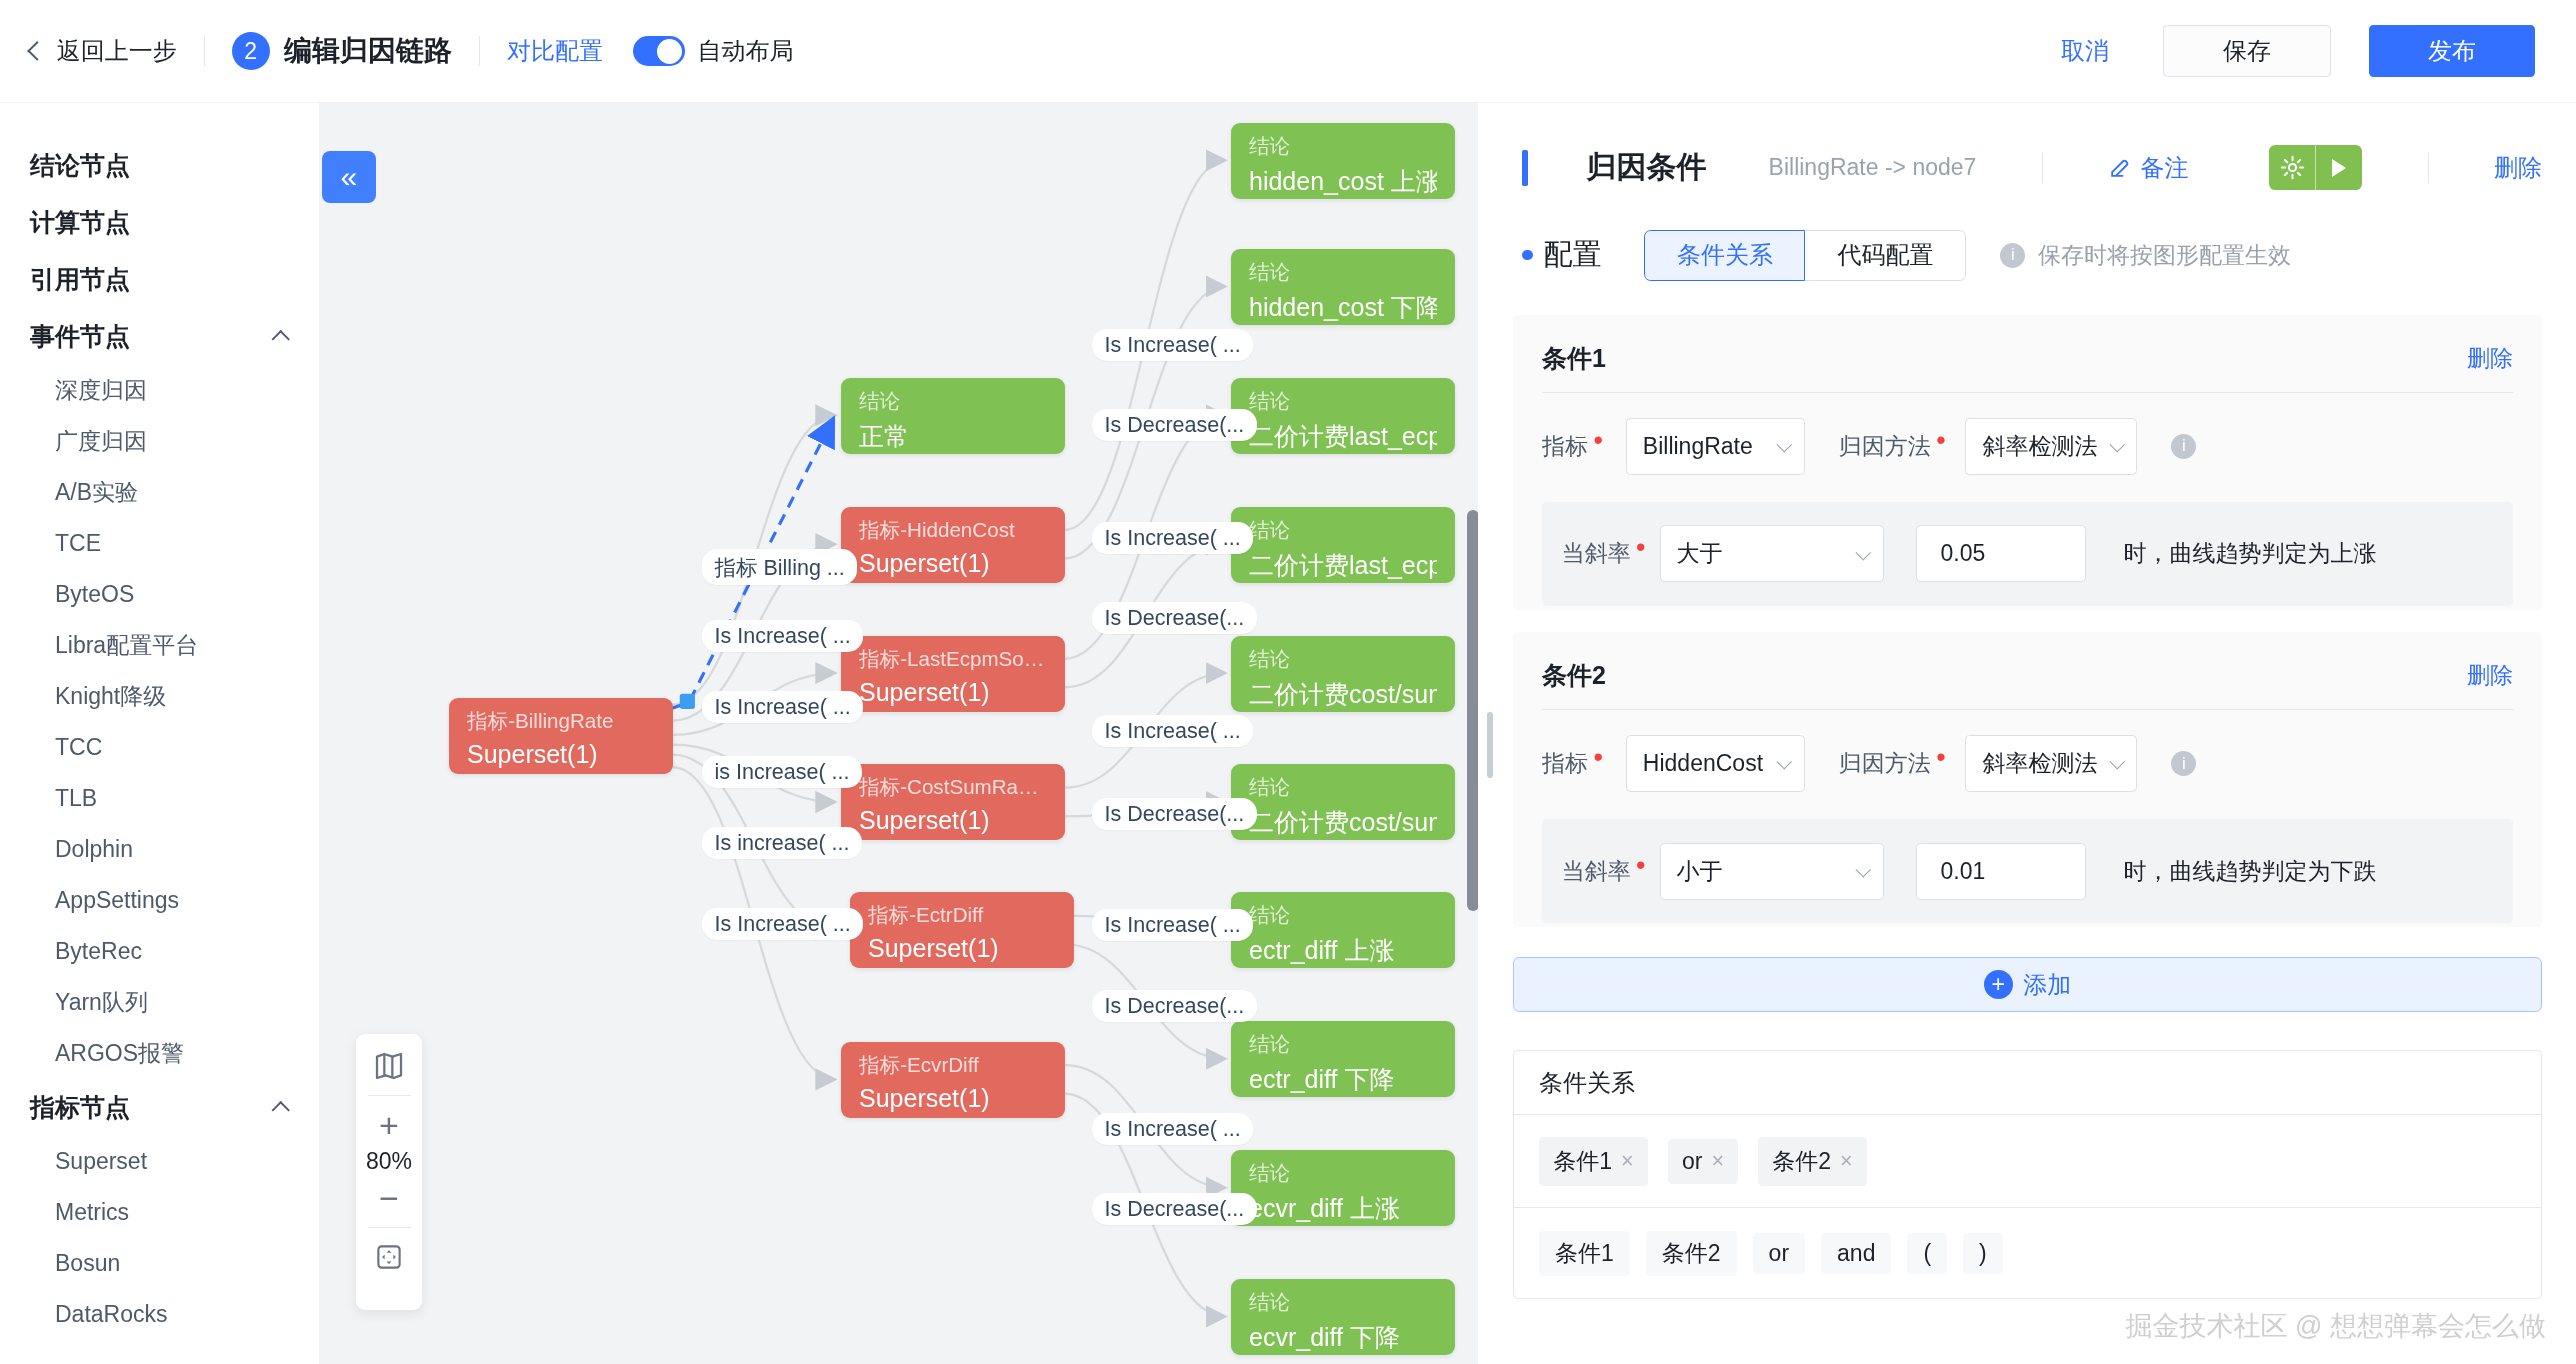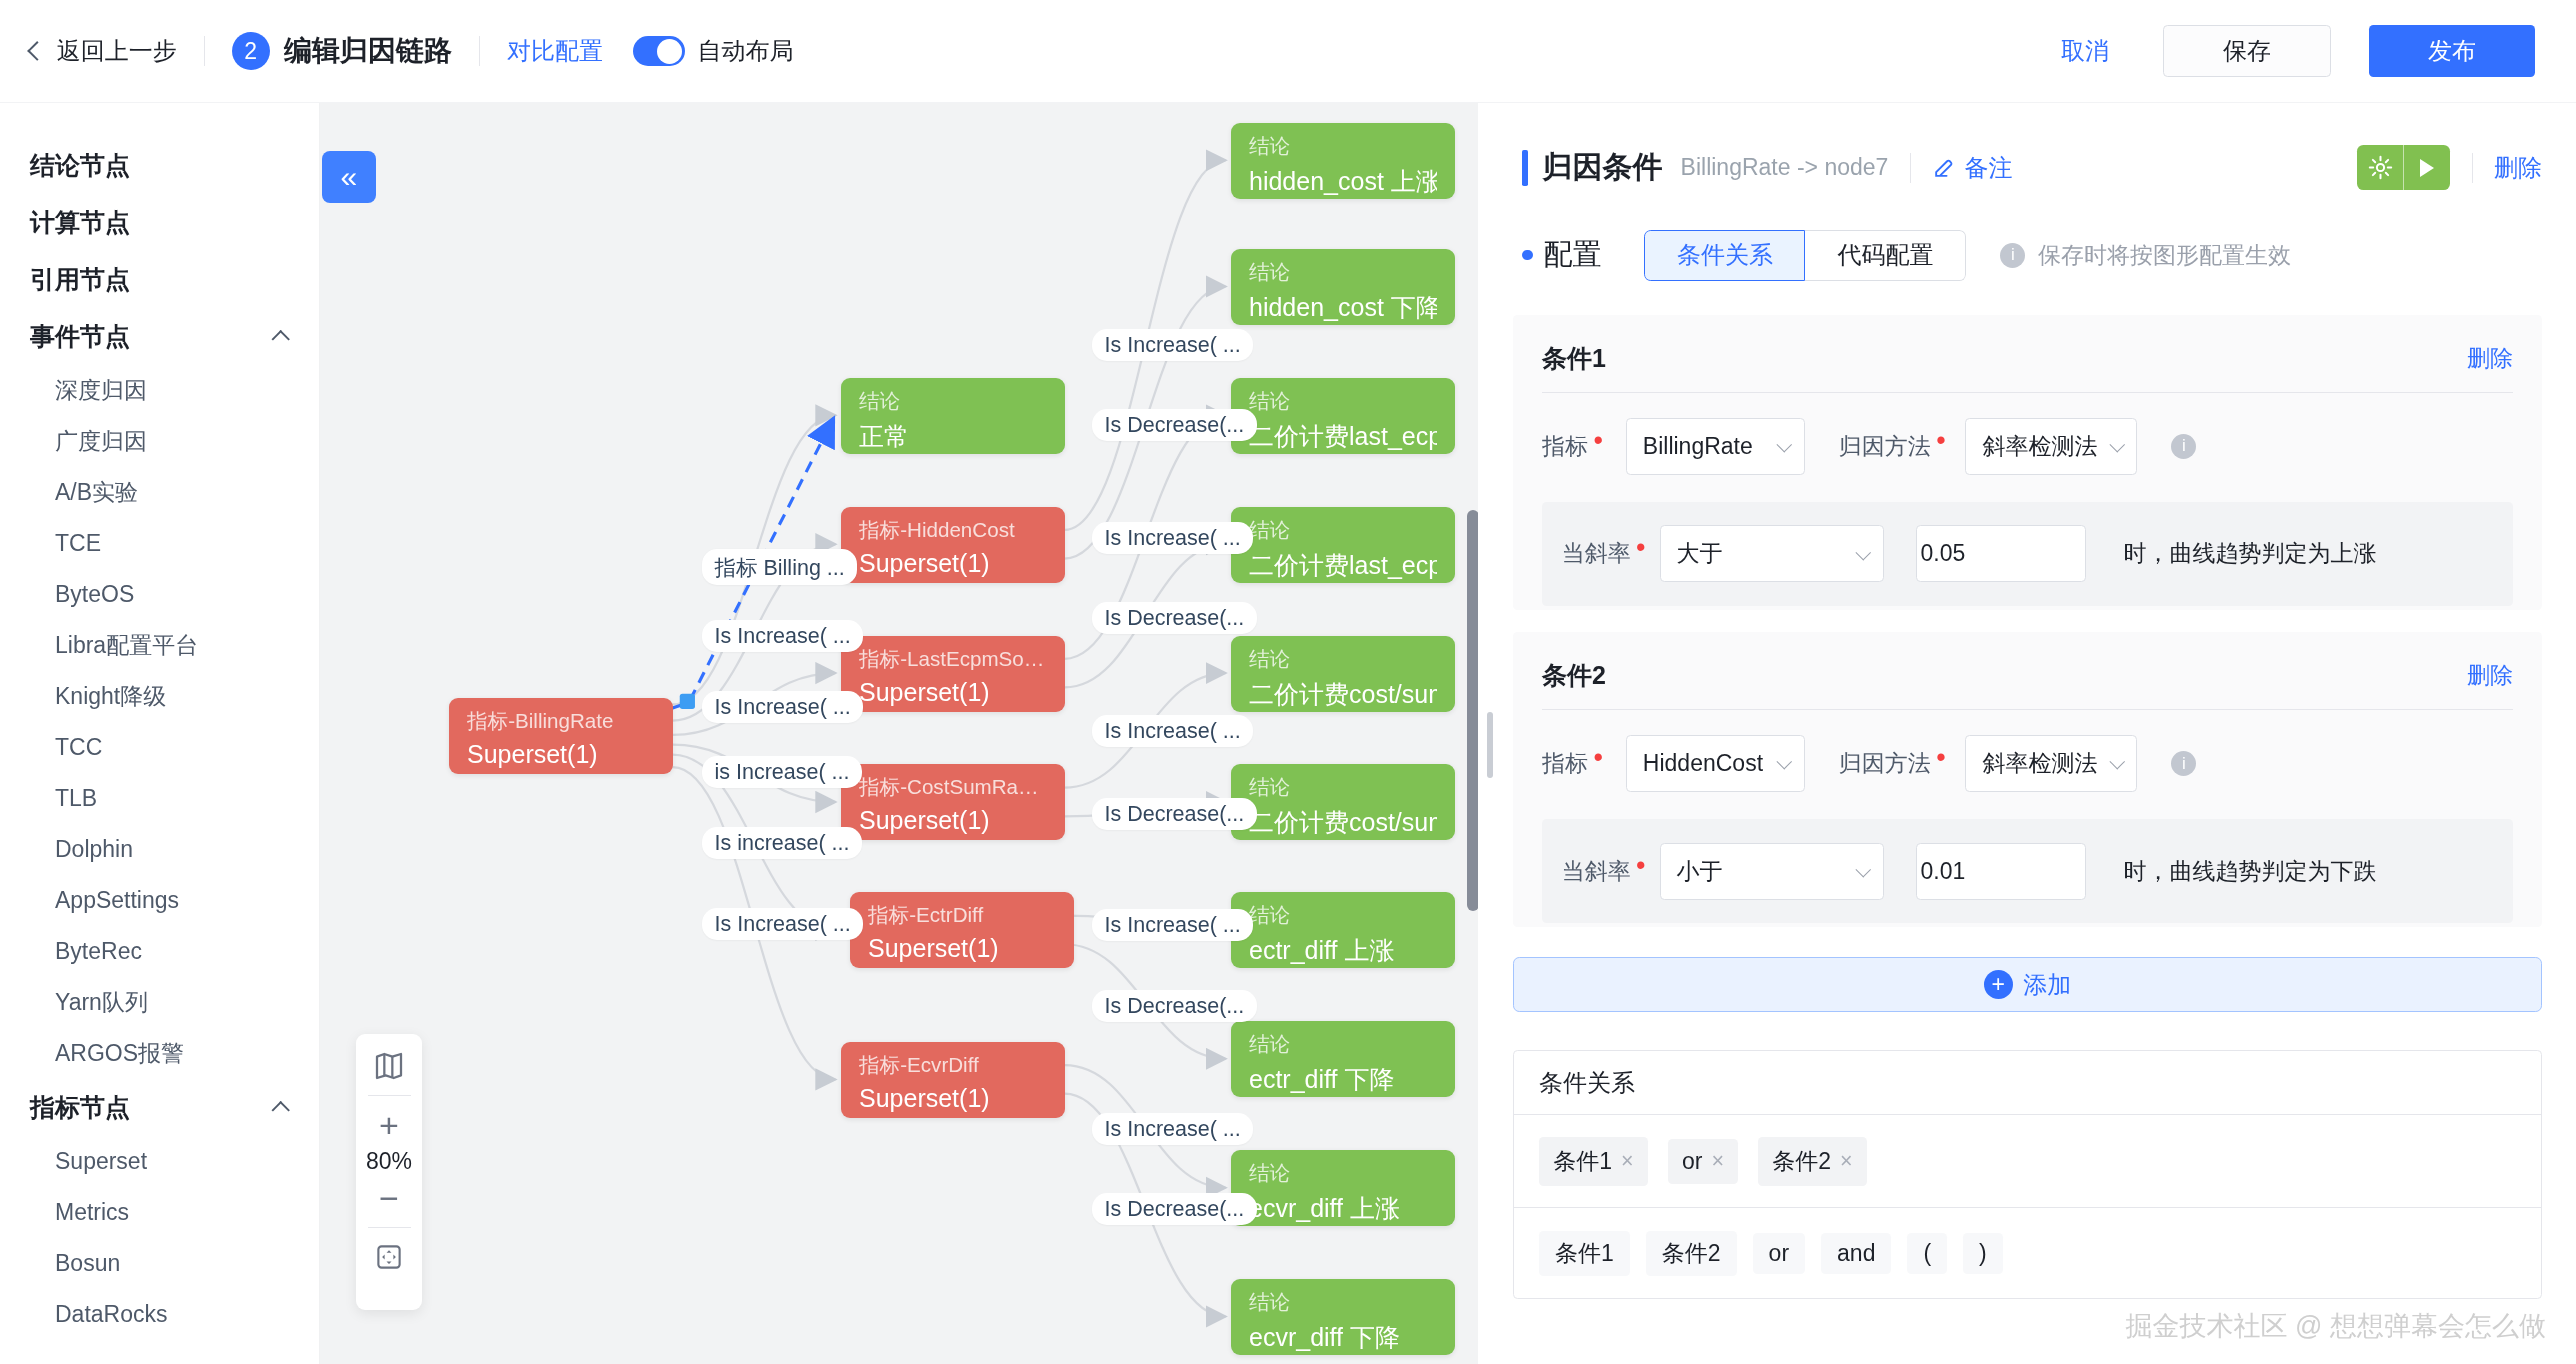--- a/index.html
+++ b/index.html
@@ -64,21 +64,21 @@
   .zp-plusminus { font-size:34px; color:#6b7280; line-height:36px; cursor:pointer; }
   .zp-pct { font-size:23px; color:#1d2129; margin:5.4px 0; }
   .canvas-scrollbar { position:absolute; left:1147px; top:407px; width:11.6px; height:401px;
     background:#868c98; border-radius:6.3px; z-index:6; cursor:pointer; }
 
   
   .panel { position:absolute; left:1479px; top:103px; width:1097px; height:1261px; background:#fff;
     z-index:20; overflow:hidden; }
   .panel-scrollbar { position:absolute; left:8px; top:609px; width:6.3px; height:66px;
     background:#c9cdd4; border-radius:3.6px; }
-  .p-header { display:flex; align-items:center; margin:41px 34px 0 43px; height:47px; }
+  .p-header { display:flex; align-items:center; margin:41px 34px 0 43px; height:47px;gap:44px; }
   .p-accent { width:6.3px; height:36px; background:#3370ff; border-radius:1.8px; margin-right:14.3px; }
   .p-title { font-size:30px; font-weight:bold; }
   .p-sub { font-size:23px; color:#9aa3ad; margin-left:18px; }
   .p-hdiv { width:0.9px; height:30px; background:#e5e6eb; margin:0 21.5px; }
   .note-link { display:flex; align-items:center; color:#3370ff; font-size:24px; cursor:pointer; }
   .note-link svg { margin-right:7.2px; }
   .green-split { margin-left:auto; width:93px; height:45px; background:#81c050; border-radius:6.3px;
     display:flex; cursor:pointer; }
   .green-split .half { flex:1; display:flex; align-items:center; justify-content:center; }
   .green-split .half:first-child { border-right:0.9px solid rgba(255,255,255,.55); }
@@ -113,21 +113,21 @@
     cursor:pointer; }
   .select .sel-chev { margin-left:auto; width:10.7px; height:10.7px; border-right:1.8px solid #9aa0ab;
     border-bottom:1.8px solid #9aa0ab; transform:rotate(45deg) translateY(-2.7px); }
   .sel-metric { width:179px; margin-left:23px; }
   .sel-method { width:172px; margin-left:19.7px; }
   .ml38 { margin-left:34px; }
   .cond-gray { margin-top:27px; height:104px; background:#f2f3f5; border-radius:4.5px;
     display:flex; align-items:center; padding:0 19.7px; }
   .sel-op { width:224px; margin-left:14px; }
   .num-input { width:170px; height:57px; background:#fff; border:0.9px solid #dcdfe5; border-radius:4.5px;
-    font-size:23px; color:#1d2129; padding:0 4px; margin-left:32px;
+    font-size:23px; color:#1d2129; padding:0 24px; margin-left:32px;
     font-family:"Liberation Sans","DejaVu Sans",sans-serif; }
   .cond-suffix { font-size:23px; color:#1d2129; margin-left:38px; white-space:nowrap; }
 
   .add-btn { margin:30px 34px 0 34px; height:55px; background:#eaf2ff; border:1.8px solid #a3c4ff;
     border-radius:6.3px; display:flex; align-items:center; justify-content:center; cursor:pointer; }
   .add-plus { width:29px; height:29px; border-radius:50%; background:#3370ff; color:#fff; font-size:23px;
     display:flex; align-items:center; justify-content:center; margin-right:10.7px; }
   .add-label { color:#3370ff; font-size:24px; }
 
   .rel-card { margin:38px 34px 0 34px; border:0.9px solid #e5e6eb; border-radius:4.5px; background:#fff; }

